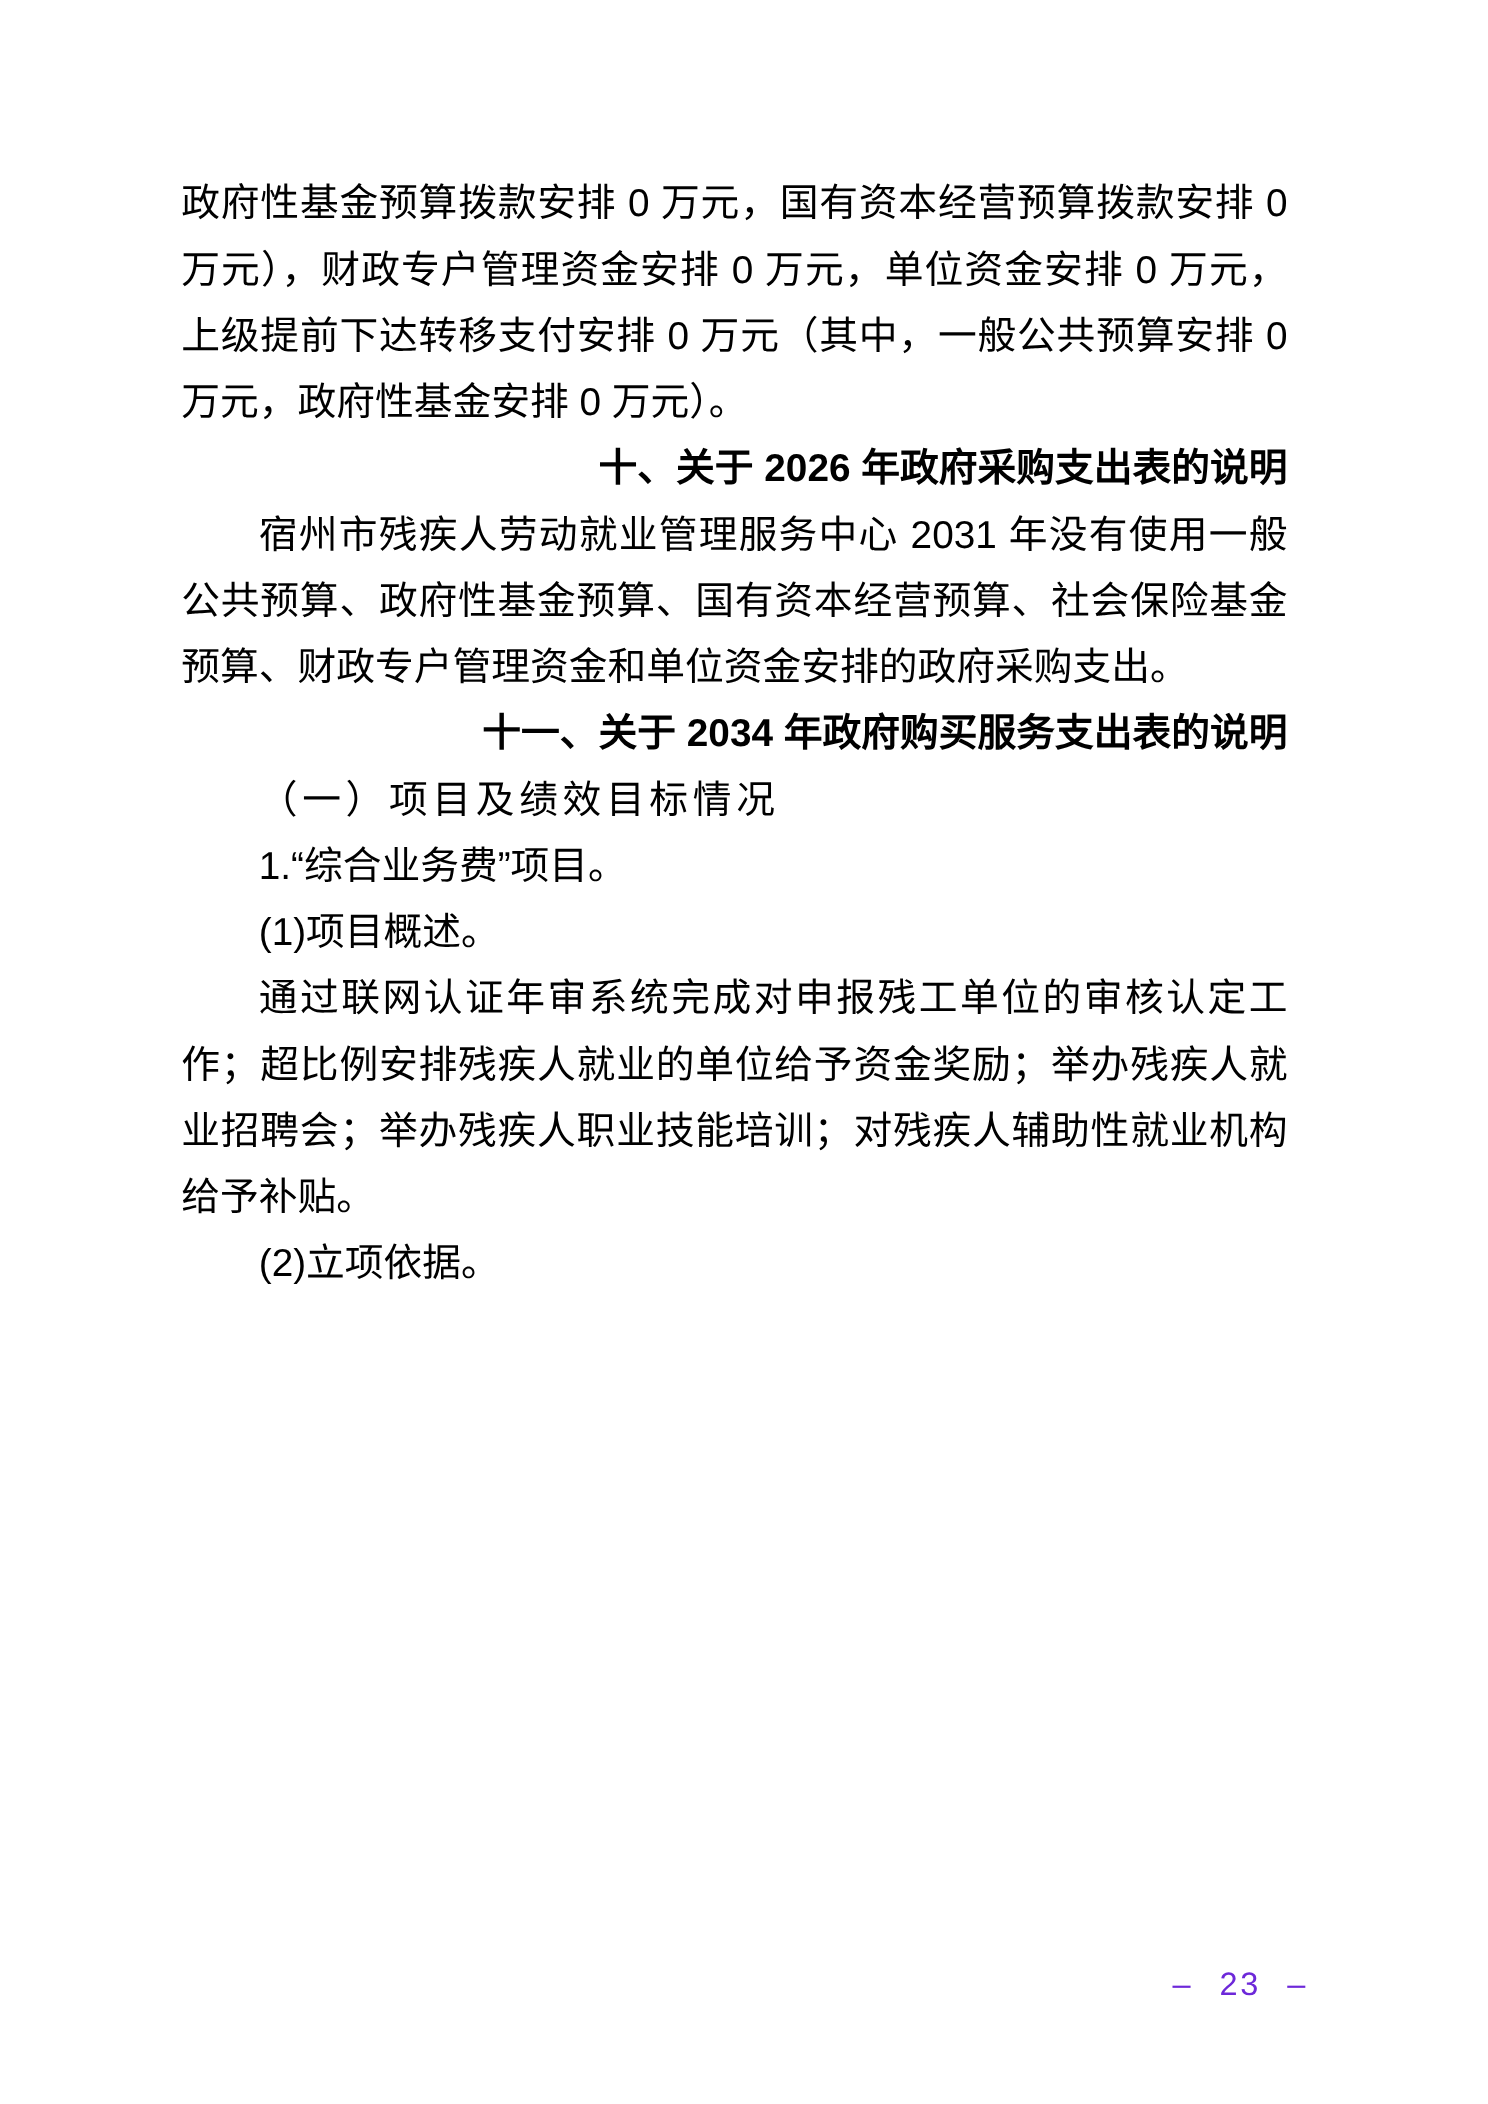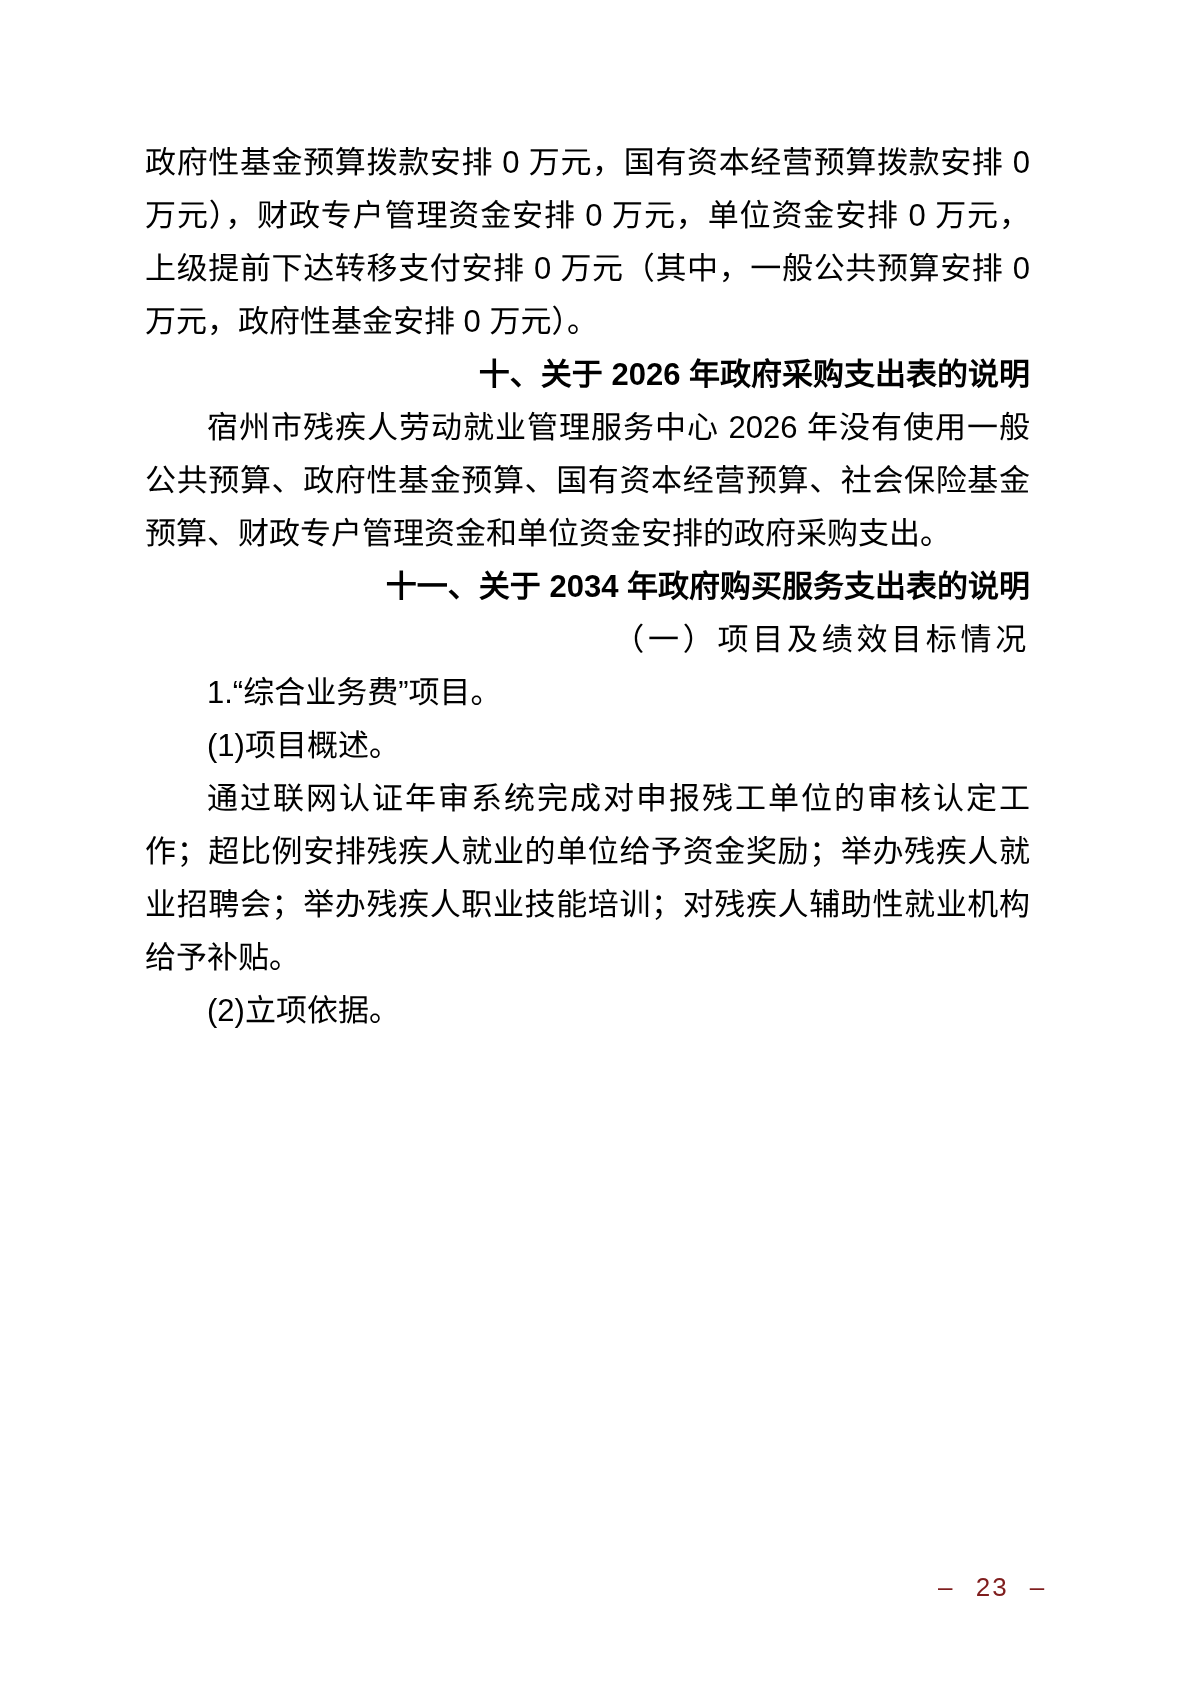--- a/index.html
+++ b/index.html
@@ -37,50 +37,50 @@
   
   .heading {
     font-family: "Liberation Sans", sans-serif;
     font-weight: 700;
     text-align: right;
   }
   
   .kai {
     font-family: "Liberation Serif", serif;
     letter-spacing: 0.12em;
-    text-align: right;
+    text-align: left;
   }
   .ind0  { text-indent: 0; }
   .ind1  { text-indent: 1em; }
   .ind15 { text-indent: 1.55em; }
   .ind2  { text-indent: 2em; }
   .page-number {
     position: absolute;
     left: 938px;
     top: 1572px;
     font-family: "Liberation Sans", sans-serif;
     font-size: 26px;
     line-height: 30px;
     letter-spacing: 2px;
     word-spacing: 12px;
-    color: #7f1d1d;
+    color: #6d28d9;
   }
 </style>
 </head>
 <body>
 
 <div class="page">
 
   <div class="text-block">
 
     <p class="para ind0">政府性基金预算拨款安排 0 万元，国有资本经营预算拨款安排 0 万元），财政专户管理资金安排 0 万元，单位资金安排 0 万元，上级提前下达转移支付安排 0 万元（其中，一般公共预算安排 0 万元，政府性基金安排 0 万元）。</p>
 
     <p class="heading ind2">十、关于 2026 年政府采购支出表的说明</p>
 
-    <p class="para ind2">宿州市残疾人劳动就业管理服务中心 2026 年没有使用一般公共预算、政府性基金预算、国有资本经营预算、社会保险基金预算、财政专户管理资金和单位资金安排的政府采购支出。</p>
+    <p class="para ind2">宿州市残疾人劳动就业管理服务中心 2031 年没有使用一般公共预算、政府性基金预算、国有资本经营预算、社会保险基金预算、财政专户管理资金和单位资金安排的政府采购支出。</p>
 
     <p class="heading ind2">十一、关于 2034 年政府购买服务支出表的说明</p>
 
 
 
     <p class="kai ind2">（一）项目及绩效目标情况</p>
 
     <p class="para ind2">1.“综合业务费”项目。</p>
 
     <p class="para ind2">(1)项目概述。</p>

